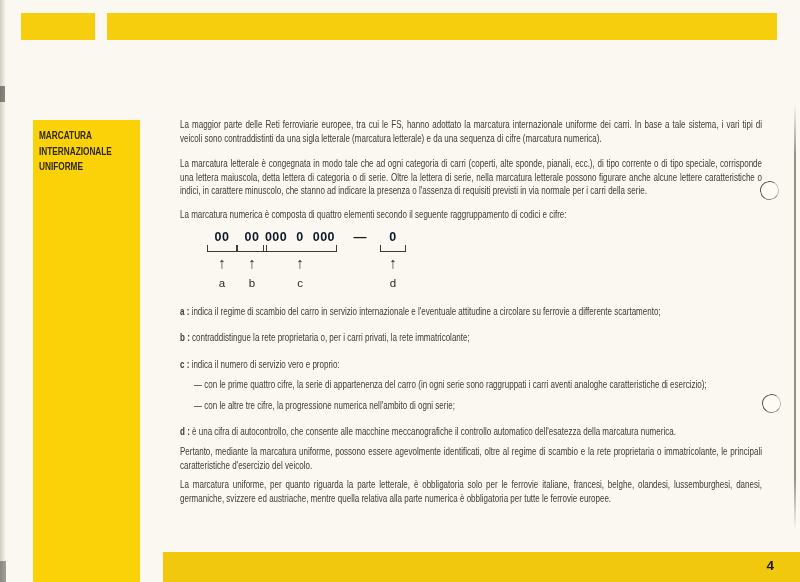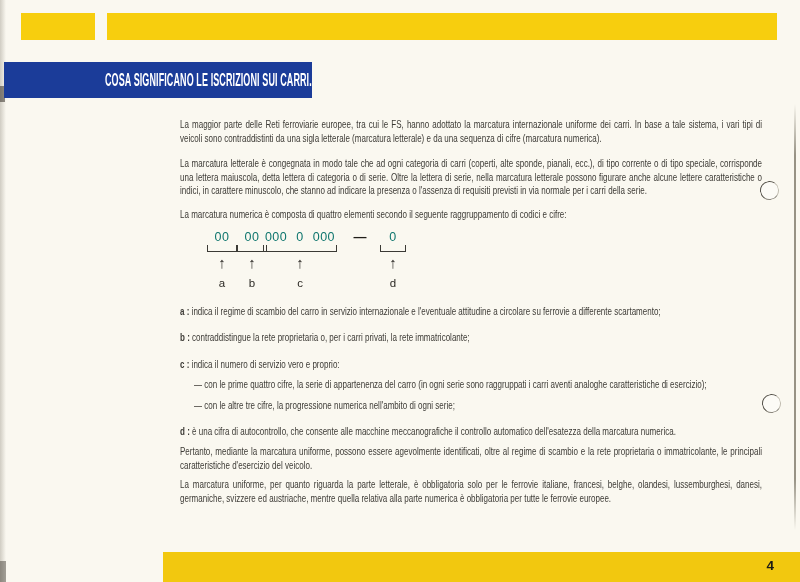--- a/index.html
+++ b/index.html
@@ -36,21 +36,21 @@
   .mb12{margin-bottom:12px;} .mb10{margin-bottom:10px;}
   .item{padding-left:16px;text-indent:-16px;}
   .item .key{font-weight:bold;}
   .mt13{margin-top:13px;} .mt12{margin-top:12px;} .mt7{margin-top:7px;} .mt6{margin-top:6px;}
   .subitem{margin-left:14px;margin-top:7px;padding-left:15px;text-indent:-15px;}
   
   .diagram{position:relative;height:64px;margin:8px 0 11px 0;}
   .dgroup{position:absolute;top:0;display:flex;flex-direction:column;align-items:center;}
   .g-a{left:27px;width:30px;} .g-b{left:57px;width:30px;} .g-c{left:83px;width:74px;} .g-d{left:200px;width:26px;}
   .digits{display:flex;justify-content:center;column-gap:9px;height:14px;line-height:14px;
-    font-size:12.5px;font-weight:normal;letter-spacing:.5px;color:#0f766e;}
+    font-size:12.5px;font-weight:bold;letter-spacing:.5px;color:#0f172a;}
   .bracket{align-self:stretch;height:6px;border:1.4px solid #3b3a35;border-top:none;margin-top:1px;}
   .up-arrow{font-size:15px;line-height:17px;margin-top:2px;color:#2c2a25;}
   .glabel{font-size:11.5px;line-height:12px;margin-top:6px;color:#2c2a25;}
   .dash-sep{position:absolute;left:168px;top:0;width:24px;height:14px;line-height:13px;
     text-align:center;font-size:13px;font-weight:bold;color:#1f1d18;}
   
   .ring{position:absolute;width:17px;height:17px;border-radius:50%;
     border:1.6px solid;border-color:#55524a #c0bcb0 #8a867c #55524a;background:rgba(252,251,246,.9);
     transform:rotate(-12deg);}
   .ring1{left:760px;top:181px;} .ring2{left:762px;top:394px;}
@@ -60,24 +60,28 @@
 
 <div class="page">
 
   <div class="edge-left"></div>
   <div class="edge-mark-top"></div>
   <div class="edge-mark-bottom"></div>
 
   <div class="topbar-left"></div>
   <div class="topbar-main"></div>
 
-  <div class="header-bar">
-    <span class="page-title">COSA SIGNIFICANO LE ISCRIZIONI SUI CARRI.</span>
+
+  <div class="sidebar">
+    <div class="sidebar-label">
+      <div>MARCATURA</div>
+      <div>INTERNAZIONALE</div>
+      <div>UNIFORME</div>
+    </div>
   </div>
-
 
   <div class="col">
 
     <p class="cblock mb12">La maggior parte delle Reti ferroviarie europee, tra cui le FS, hanno adottato la marcatura internazionale uniforme dei carri. In base a tale sistema, i vari tipi di veicoli sono contraddistinti da una sigla letterale (marcatura letterale) e da una sequenza di cifre (marcatura numerica).</p>
 
     <p class="cblock mb10">La marcatura letterale è congegnata in modo tale che ad ogni categoria di carri (coperti, alte sponde, pianali, ecc.), di tipo corrente o di tipo speciale, corrisponde una lettera maiuscola, detta lettera di categoria o di serie. Oltre la lettera di serie, nella marcatura letterale possono figurare anche alcune lettere caratteristiche o indici, in carattere minuscolo, che stanno ad indicare la presenza o l'assenza di requisiti previsti in via normale per i carri della serie.</p>
 
     <p class="cblock">La marcatura numerica è composta di quattro elementi secondo il seguente raggruppamento di codici e cifre:</p>
 
     <div class="diagram">

